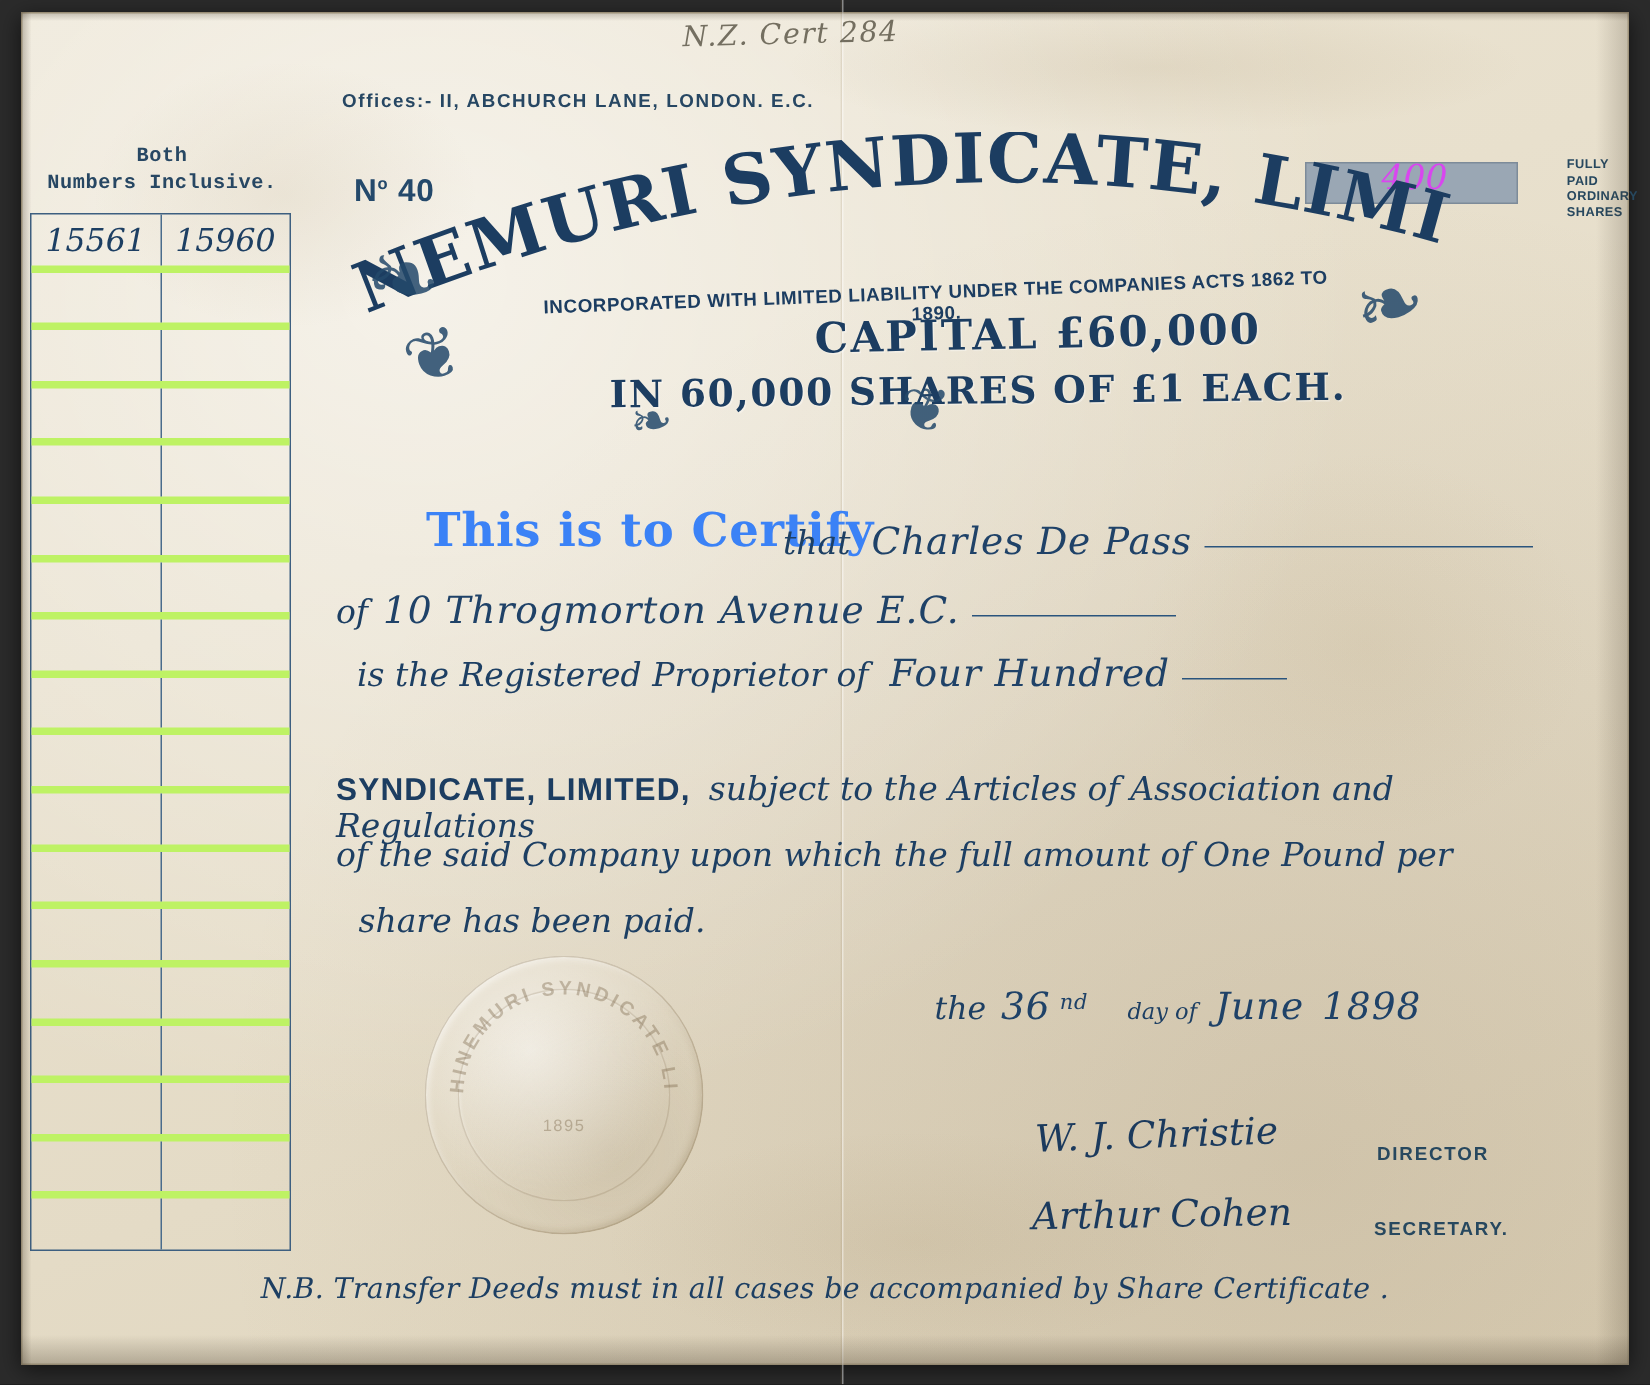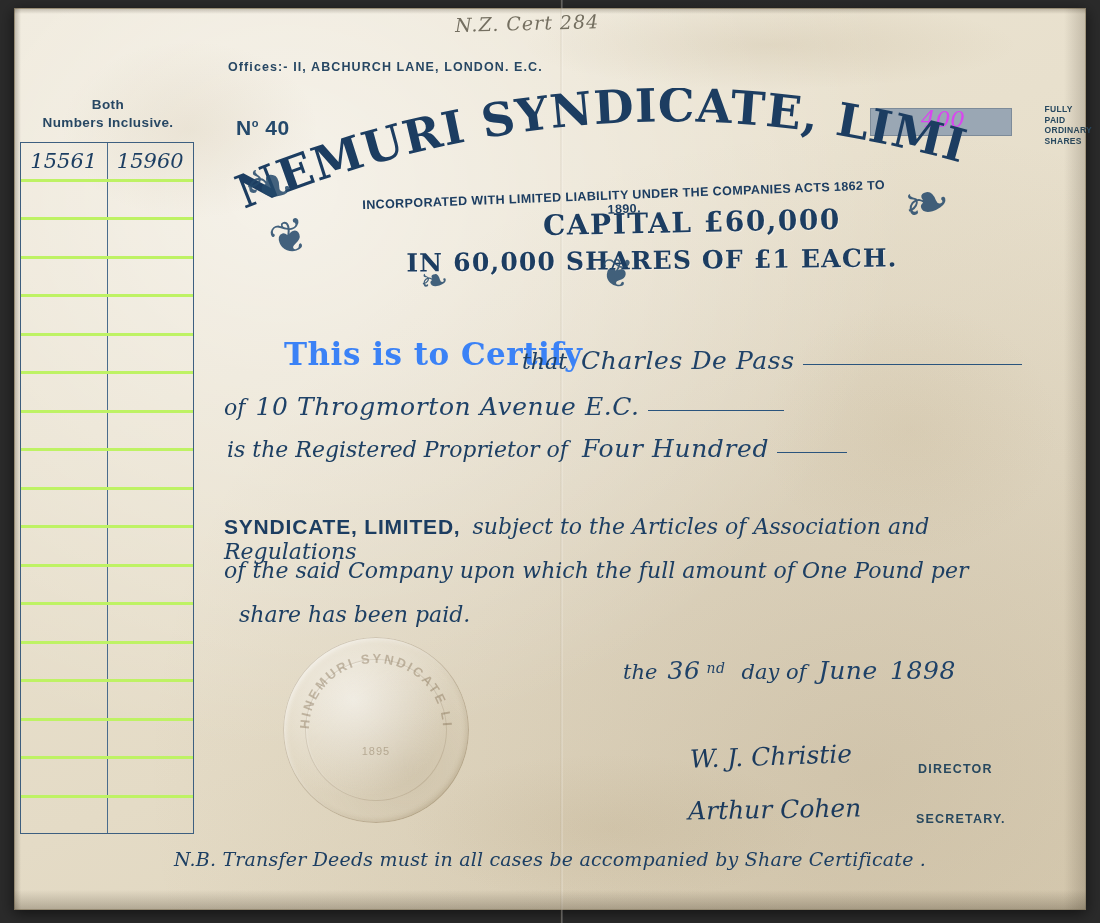--- a/index.html
+++ b/index.html
@@ -76,40 +76,40 @@
     font-weight: bold;
   }
 
   
   .margin-head {
     position: absolute;
     left: 18px;
     top: 96px;
     width: 180px;
     text-align: center;
-    font-family: Liberation Sans, sans-serif;
+    font-family: Liberation Mono, monospace;
     font-size: 13.5px;
     font-weight: bold;
     color: #274763;
     line-height: 1.35;
     letter-spacing: 0.4px;
   }
   .margin-table {
     position: absolute;
     left: 20px;
     top: 142px;
     width: 172px;
     height: 690px;
     border: 1px solid #3d5f80;
     display: flex;
     flex-direction: column;
   }
   .margin-table .row {
     flex: 1 1 0;
-    border-bottom: 3px solid #bef264;
+    border-bottom: 5px solid #bef264;
     display: flex;
   }
   .margin-table .row:last-child { border-bottom: none; }
   .margin-table .cell {
     flex: 1 1 50%;
     border-right: 1px solid #4a6c8c;
     display: flex;
     align-items: center;
     justify-content: center;
     font-family: "DejaVu Serif", serif;
@@ -537,41 +537,41 @@
       <span class="hand" style="margin-left:14px;">Charles De Pass</span>
       <span class="fill"></span>
     </div>
 
     <div class="ln" style="top:62px; left:2px; width:560px;">
       <span class="print">of</span>
       <span class="hand" style="margin-left:10px;">10 Throgmorton Avenue E.C.</span>
       <span class="fill"></span>
     </div>
 
-    <div class="ln" style="top:104px; left:5px; width:620px;text-align:right;">
+    <div class="ln" style="top:104px; left:16px; width:620px;text-align:right;">
       <span class="print">is the Registered Proprietor of</span>
       <span class="hand" style="margin-left:14px;">Four Hundred</span>
       <span class="fill"></span>
     </div>
 
 
     <div style="position:absolute; top:184px; left:2px; width:790px;">
       <span class="bold-name">SYNDICATE, LIMITED,</span>
       <span class="print" style="margin-left:8px;">subject to the Articles of Association and Regulations</span>
     </div>
 
     <div style="position:absolute; top:228px; left:2px; width:790px;" class="print">of the said Company upon which the full amount of One Pound per</div>
     <div style="position:absolute; top:272px; left:2px; width:790px;margin-left:15px;" class="print">share has been paid.</div>
   </div>
 
   <div class="given">
     <div style="margin-top:16px; margin-left:48px;">
       <span class="print" style="font-size:21px;">the</span>
       <span class="hand" style="margin:0 6px;">36</span><sup class="hand" style="font-size:14px;">nd</sup>
-      <span class="print" style="font-size:21px; margin-left:12px;">day of</span>
+      <span class="print" style="font-size:15px; margin-left:22px;">day of</span>
       <span class="hand" style="margin-left:8px;">June</span>
       <span class="hand" style="margin-left:8px;">1898</span>
     </div>
   </div>
 
   <div class="sig sig-dir">W. J. Christie</div>
   <div class="role role-dir">DIRECTOR</div>
   <div class="sig sig-sec">Arthur Cohen</div>
   <div class="role role-sec">SECRETARY.</div>
 

